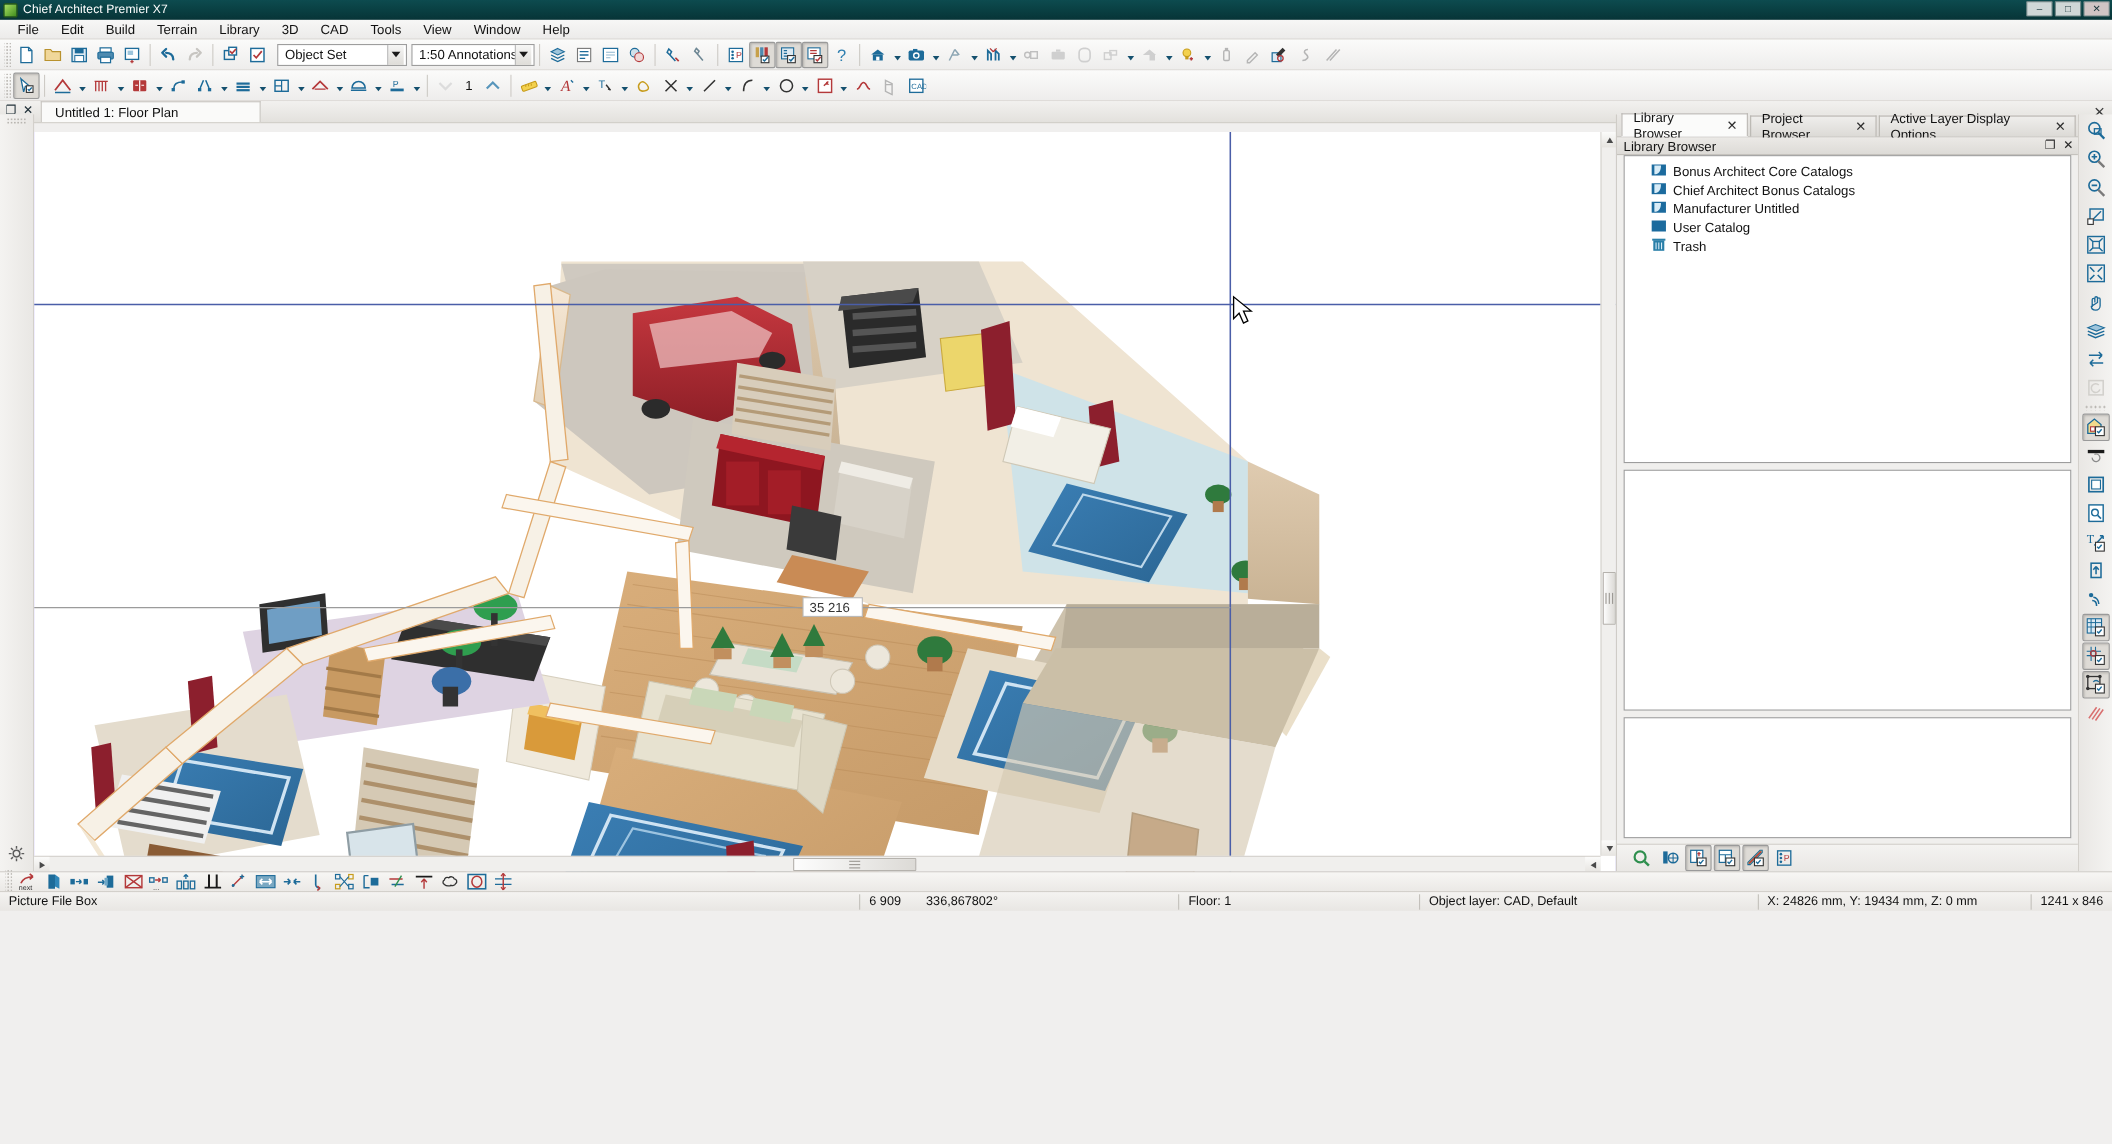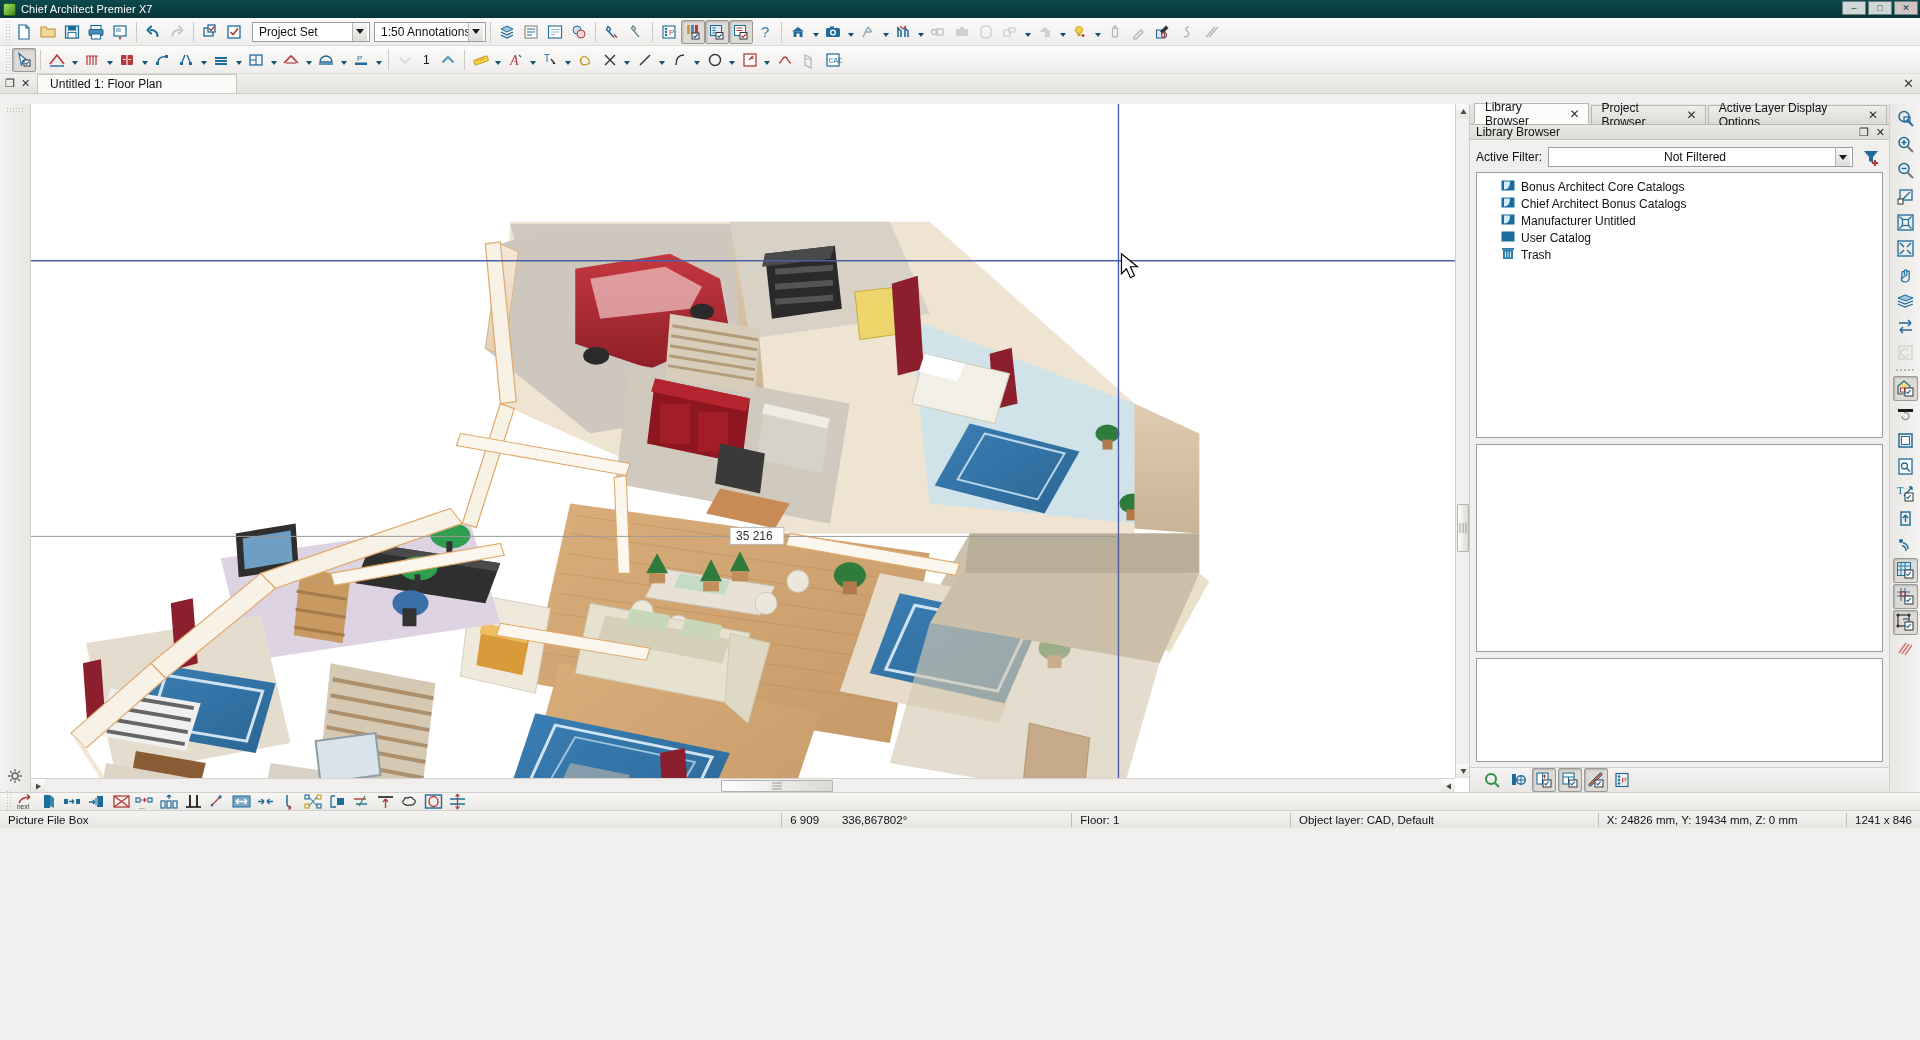--- a/index.html
+++ b/index.html
@@ -105,21 +105,21 @@
   }
   .left-rail .rail-grip{
     width:18px;height:6px;margin-top:3px;
     background-image:radial-gradient(#b9b6b1 1px,transparent 1px);
     background-size:3px 3px;
   }
   .rail-bottom{position:absolute;bottom:4px;left:0;right:0;display:flex;
      flex-direction:column;align-items:center;gap:6px;}
 
   
-  .canvas-wrap{flex:1;position:relative;background:#c4b5fd;overflow:hidden;}
+  .canvas-wrap{flex:1;position:relative;background:#c4b5fd;overflow:hidden;margin-top:16px;}
   #plan{position:absolute;inset:0;}
   .vscroll{
     position:absolute;right:0;top:0;bottom:14px;width:14px;
     background:#f0efed;border-left:1px solid #d4d1cc;
   }
   .hscroll{
     position:absolute;left:0;right:14px;bottom:0;height:14px;
     background:#f0efed;border-top:1px solid #d4d1cc;
   }
   .sb-arrow{
@@ -218,20 +218,33 @@
   <div class="titlebar">
     <div class="app-icon"></div>
     <div class="t-text">Chief Architect Premier X7</div>
     <div class="win-btns">
       <div>–</div>
       <div>□</div>
       <div>✕</div>
     </div>
   </div>
 
+  <div class="menubar">
+    <div class="mi">File</div>
+    <div class="mi">Edit</div>
+    <div class="mi">Build</div>
+    <div class="mi">Terrain</div>
+    <div class="mi">Library</div>
+    <div class="mi">3D</div>
+    <div class="mi">CAD</div>
+    <div class="mi">Tools</div>
+    <div class="mi">View</div>
+    <div class="mi">Window</div>
+    <div class="mi">Help</div>
+  </div>
 
   <div class="tb-row">
     <div class="grip"></div>
 
     <div class="tbtn">
       <svg width="18" height="18" viewBox="0 0 18 18">
           <path d="M4 2h7l3 3v11H4z" fill="#fff" stroke="#1d6b99" stroke-width="1.2"></path>
           <path d="M11 2v3h3" fill="none" stroke="#1d6b99" stroke-width="1.2"></path>
         </svg>
     </div>
@@ -283,21 +296,21 @@
         </svg>
     </div>
     <div class="tbtn">
       <svg width="18" height="18" viewBox="0 0 18 18">
           <rect x="3" y="3" width="12" height="12" fill="#fff" stroke="#1d6b99" stroke-width="1.3"></rect>
           <path d="M5.5 9l2.5 2.5 5-6" fill="none" stroke="#b4393a" stroke-width="1.6"></path>
         </svg>
     </div>
 
     <div class="combo" style="width:118px;margin-left:6px;">
-      <span class="lbl">Project Set</span>
+      <span class="lbl">Object Set</span>
       <span class="arrow">
           <i></i>
         </span>
     </div>
     <div class="combo" style="width:112px;margin-left:4px;">
       <span class="lbl">1:50 Annotations</span>
       <span class="arrow">
           <i></i>
         </span>
     </div>
@@ -1070,35 +1083,20 @@
           <span class="x">✕</span>
         </div>
       </div>
 
       <div class="panel-hdr">
         <span class="ttl">Library Browser</span>
         <span class="bt">❐</span>
         <span class="bt">✕</span>
       </div>
 
-      <div class="filter-row">
-        <span class="flabel">Active Filter:</span>
-        <div class="combo" style="flex:1;">
-          <span class="lbl" style="text-align:center;">Not Filtered</span>
-          <span class="arrow">
-              <i></i>
-            </span>
-        </div>
-        <div class="tbtn">
-          <svg width="20" height="20" viewBox="0 0 20 20">
-              <path d="M3 4h14l-5 6v6l-4-2v-4z" fill="#1d6b99"></path>
-              <path d="M14 13v6M11 16h6" stroke="#b4393a" stroke-width="2.2"></path>
-            </svg>
-        </div>
-      </div>
 
 
       <div class="tree-box">
         <div class="tree-row">
           <span>
             <svg width="14" height="12" viewBox="0 0 14 12">
                 <path d="M.5 1.5h13v10H.5z" fill="#1c6b9e"></path>
                 <path d="M3 2.5v8c4 0 6-3 6-8z" fill="#d8ecf7"></path>
               </svg>
           </span>

